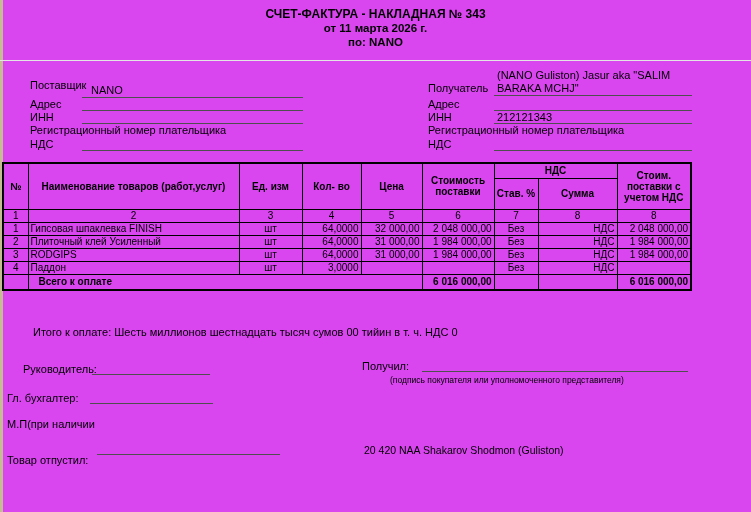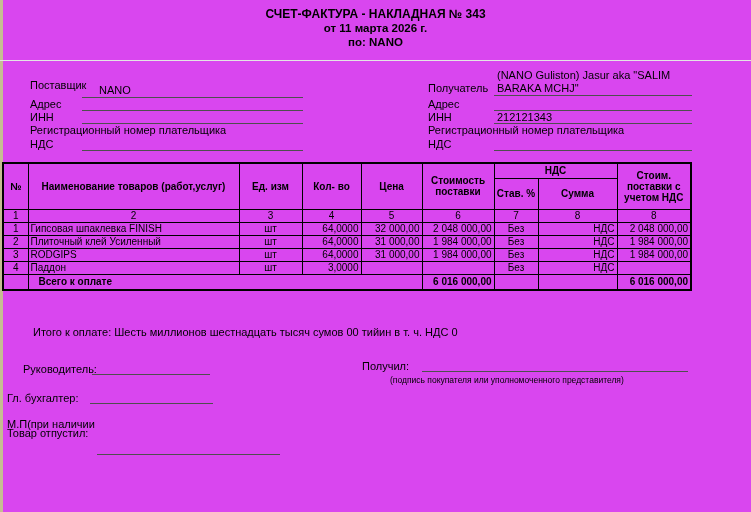--- a/index.html
+++ b/index.html
@@ -62,21 +62,21 @@
   <div class="left-strip"></div>
   <div class="top-divider"></div>
 
   <div class="title-block">
     <div class="title-main">СЧЕТ-ФАКТУРА - НАКЛАДНАЯ № 343</div>
     <div class="title-sub">от 11 марта 2026 г.</div>
     <div class="title-sub">по: NANO</div>
   </div>
 
   <div class="lbl" style="left:30px;top:79px;">Поставщик</div>
-  <div class="val" style="left:82px;top:84px;padding-left:17px;">NANO</div>
+  <div class="val" style="left:74px;top:84px;padding-left:17px;">NANO</div>
   <div class="uline" style="left:82px;top:97px;width:221px;"></div>
 
   <div class="lbl" style="left:30px;top:98px;">Адрес</div>
   <div class="uline" style="left:82px;top:110px;width:221px;"></div>
 
   <div class="lbl" style="left:30px;top:111px;">ИНН</div>
   <div class="uline" style="left:82px;top:123px;width:221px;"></div>
 
   <div class="lbl" style="left:30px;top:124px;">Регистрационный номер плательщика</div>
   <div class="lbl" style="left:30px;top:138px;">НДС</div>
@@ -198,16 +198,17 @@
 
   <div class="sig-lbl" style="left:362px;top:360px;">Получил:</div>
   <div class="uline" style="left:422px;top:371px;width:266px;"></div>
   <div class="sig-note" style="left:390px;top:375px;">(подпись покупателя или уполномоченного представителя)</div>
 
   <div class="sig-lbl" style="left:7px;top:392px;">Гл. бухгалтер:</div>
   <div class="uline" style="left:90px;top:403px;width:123px;"></div>
 
   <div class="sig-lbl" style="left:7px;top:418px;">М.П(при наличии</div>
 
-  <div class="sig-lbl" style="left:7px;top:427px;text-align:center;">Товар  отпустил:</div>
+  <div class="sig-lbl" style="left:7px;top:454px;text-align:center;">Товар  отпустил:</div>
   <div class="uline" style="left:97px;top:454px;width:183px;"></div>
 
+  <div class="sig-lbl" style="left:364px;top:444px;font-size:10.5px;">20 420 NAA Shakarov Shodmon (Guliston)</div>
 </div>
 
 </body></html>

